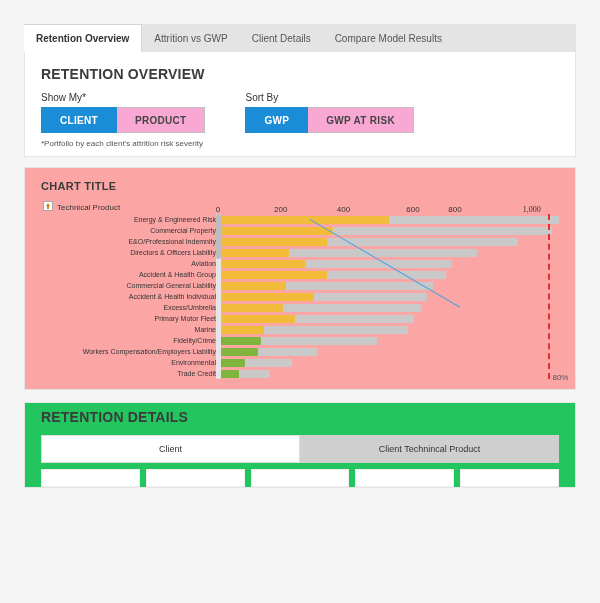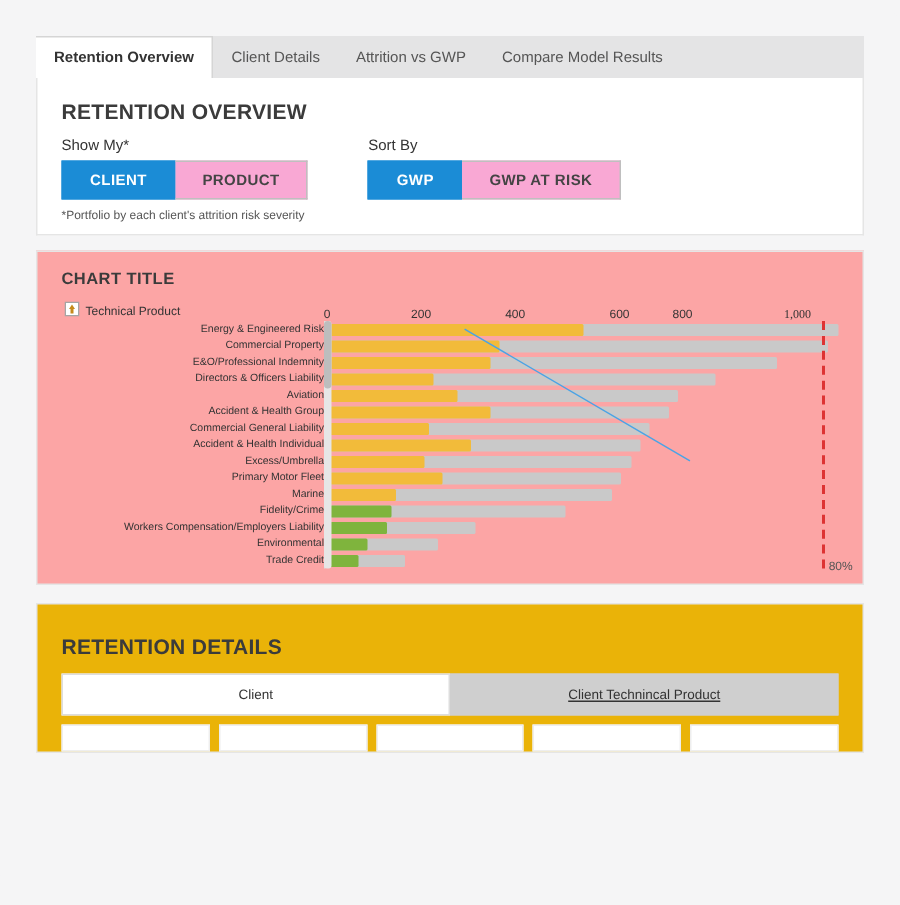--- a/index.html
+++ b/index.html
@@ -32,36 +32,36 @@
     .row-bar-area{flex:1;position:relative;height:8px;}
     .bar-bg{position:absolute;left:0;top:0;bottom:0;background:#c9c9c9;border-radius:1px;}
     .bar-fg{position:absolute;left:0;top:0;bottom:0;border-radius:1px;}
     .bar-fg.yellow{background:#f2bb3a;}
     .bar-fg.green{background:#7fb43d;}
     .scroll-track{position:absolute;top:0;bottom:0;width:5px;background:#e6e6e6;border-radius:2px;}
     .scroll-thumb{position:absolute;top:0;left:0;right:0;height:45px;background:#bdbdbd;border-radius:3px;}
     .red-line{position:absolute;top:0;bottom:0;border-left:2px dashed #d33;}
     .red-lbl{position:absolute;font-size:8px;color:#555;text-align:center;}
     .blue-line{position:absolute;border-top:1px solid #4aa3e6;}
-    .details-panel{background:#eab308;border:1px solid #e5e5e5;margin-top:12px;padding:20px 16px 0 16px;}
+    .details-panel{background:#22c55e;border:1px solid #e5e5e5;margin-top:12px;padding:6px 16px 0 16px;}
     .sub-tabs{display:flex;margin-top:10px;}
     .sub-tab{flex:1;text-align:center;font-size:9px;color:#333;padding:8px 0;border:1px solid #ddd;cursor:pointer;}
-    .sub-tab.inactive{background:#cfcfcf;border-color:#cfcfcf;color:#333;text-decoration:underline;}
+    .sub-tab.inactive{background:#cfcfcf;border-color:#cfcfcf;color:#333;}
     .sub-tab.active{background:#fff;}
     .stub-row{display:flex;gap:6px;margin-top:6px;}
     .stub-cell{flex:1;height:16px;background:#fff;border:1px solid #eee;}
   </style>
 </head>
 <body>
 
 <div class="page">
   <div class="tabs" id="mainTabs">
       <div class="tab active">Retention Overview</div>
+      <div class="tab">Attrition vs GWP</div>
       <div class="tab">Client Details</div>
-      <div class="tab">Attrition vs GWP</div>
       <div class="tab">Compare Model Results</div>
     </div>
 
   <div class="panel">
     <h3 class="h-title">RETENTION OVERVIEW</h3>
     <div class="controls">
       <div class="ctl-group">
         <div class="ctl-label">Show My*</div>
         <div class="seg" id="showMySeg">
             <div class="seg-btn blue">CLIENT</div>

